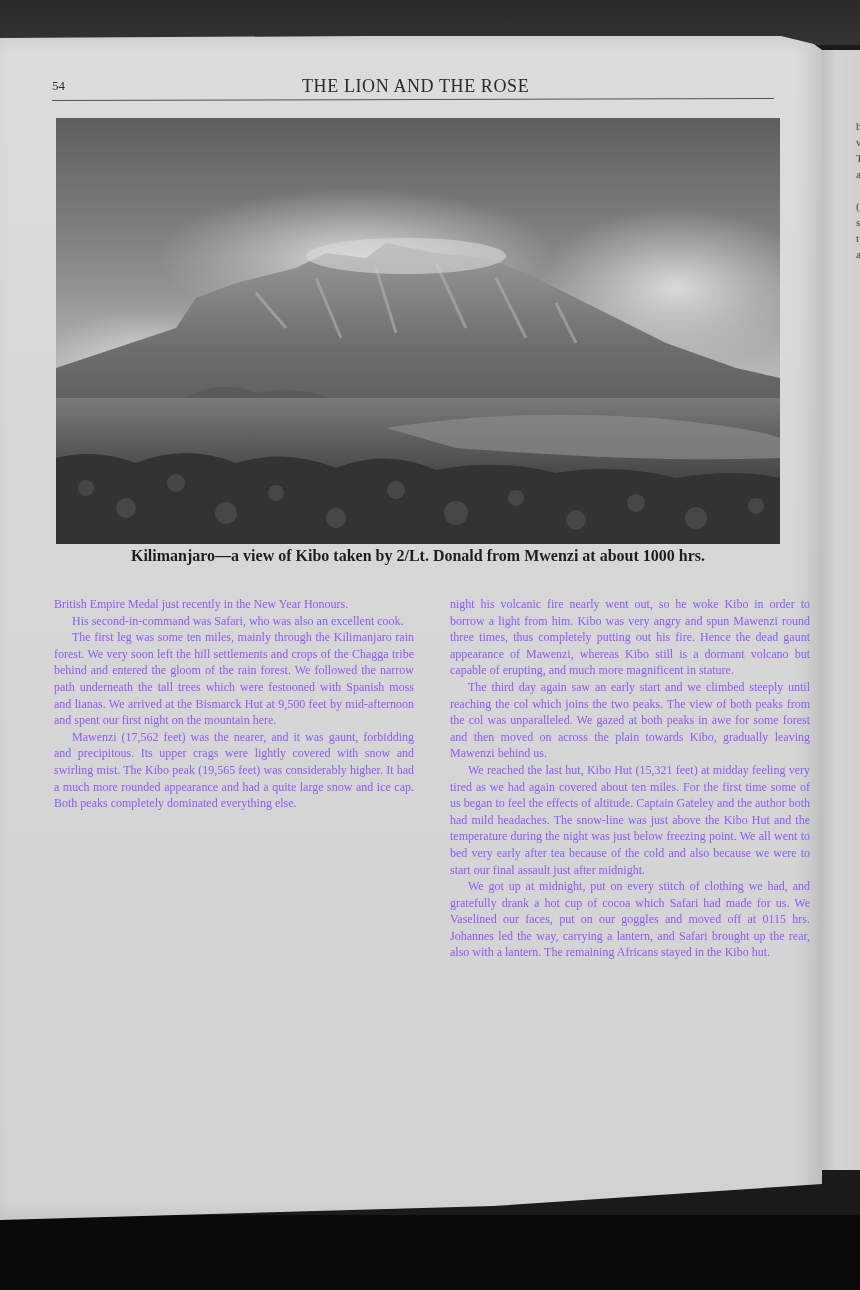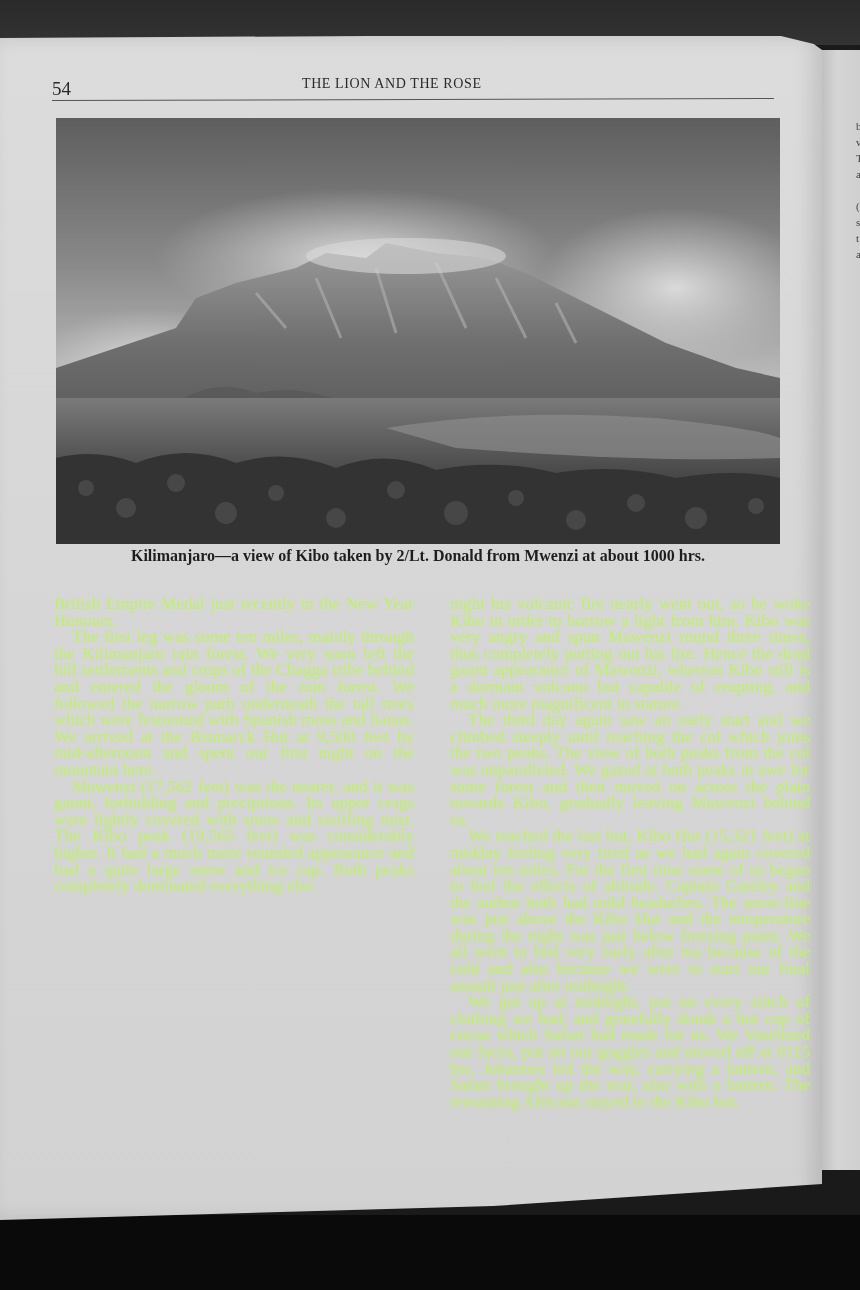--- a/index.html
+++ b/index.html
@@ -26,41 +26,41 @@
     .next-page .frag {
       position: absolute; left: 36px; font-size: 11px; color: #444; line-height: 16px;
     }
     .bottom-bg {
       position: absolute; left: 0; top: 1215px; width: 860px; height: 75px; background: #0a0a0a;
     }
     .running-head {
       position: absolute; left: 52px; top: 74px; width: 720px; height: 26px;
     }
     .page-number {
-      position: absolute; left: 0; top: 4px; font-size: 19px; color: #2a2a2a;
+      position: absolute; left: 0; top: 4px; font-size: 13px; color: #2a2a2a;
     }
     .journal-title {
-      position: absolute; left: 250px; top: 2px; font-size: 14px; letter-spacing: 0.6px; color: #2a2a2a;
+      position: absolute; left: 250px; top: 2px; font-size: 18px; letter-spacing: 0.6px; color: #2a2a2a;
     }
     .head-rule {
       position: absolute; left: 0; top: 25px; width: 722px; height: 1px; background: #555;
       transform: rotate(-0.15deg);
     }
     .photo {
       position: absolute; left: 56px; top: 118px; width: 724px; height: 426px;
       overflow: hidden; background: #6a6a6a;
     }
     .photo svg { display: block; }
     .caption {
       position: absolute; left: 56px; top: 546px; width: 724px; text-align: center;
       font-size: 16px; font-weight: bold; color: #1e1e1e; line-height: 20px;
     }
     .column {
       position: absolute; top: 596px; width: 360px;
-      font-size: 17px; line-height: 16.6px; color: #bef264;
+      font-size: 12px; line-height: 16.6px; color: #8b5cf6;
       text-align: justify;
     }
     .col-left { left: 54px; }
     .col-right { left: 450px; }
     .column p { margin: 0; text-indent: 18px; }
     .column p.cont { text-indent: 0; }
   </style>
 </head>
 <body>
 
@@ -136,20 +136,21 @@
         <circle cx="640" cy="400" r="11"></circle>
       <circle cx="700" cy="388" r="8"></circle>
     </g>
   </svg>
 </div>
 
 <div class="caption">Kilimanjaro—a view of Kibo taken by 2/Lt. Donald from Mwenzi at about 1000 hrs.</div>
 
 <div class="column col-left">
   <p class="cont">British Empire Medal just recently in the New Year Honours.</p>
+  <p>His second-in-command was Safari, who was also an excellent cook.</p>
   <p>The first leg was some ten miles, mainly through the Kilimanjaro rain forest. We very soon left the hill settlements and crops of the Chagga tribe behind and entered the gloom of the rain forest. We followed the narrow path underneath the tall trees which were festooned with Spanish moss and lianas. We arrived at the Bismarck Hut at 9,500 feet by mid-afternoon and spent our first night on the mountain here.</p>
   <p>Mawenzi (17,562 feet) was the nearer, and it was gaunt, forbidding and precipitous. Its upper crags were lightly covered with snow and swirling mist. The Kibo peak (19,565 feet) was considerably higher. It had a much more rounded appearance and had a quite large snow and ice cap. Both peaks completely dominated everything else.</p>
 </div>
 
 <div class="column col-right">
   <p class="cont">night his volcanic fire nearly went out, so he woke Kibo in order to borrow a light from him. Kibo was very angry and spun Mawenzi round three times, thus completely putting out his fire. Hence the dead gaunt appearance of Mawenzi, whereas Kibo still is a dormant volcano but capable of erupting, and much more magnificent in stature.</p>
   <p>The third day again saw an early start and we climbed steeply until reaching the col which joins the two peaks. The view of both peaks from the col was unparalleled. We gazed at both peaks in awe for some forest and then moved on across the plain towards Kibo, gradually leaving Mawenzi behind us.</p>
   <p>We reached the last hut, Kibo Hut (15,321 feet) at midday feeling very tired as we had again covered about ten miles. For the first time some of us began to feel the effects of altitude. Captain Gateley and the author both had mild headaches. The snow-line was just above the Kibo Hut and the temperature during the night was just below freezing point. We all went to bed very early after tea because of the cold and also because we were to start our final assault just after midnight.</p>
   <p>We got up at midnight, put on every stitch of clothing we had, and gratefully drank a hot cup of cocoa which Safari had made for us. We Vaselined our faces, put on our goggles and moved off at 0115 hrs. Johannes led the way, carrying a lantern, and Safari brought up the rear, also with a lantern. The remaining Africans stayed in the Kibo hut.</p>
 </div>

